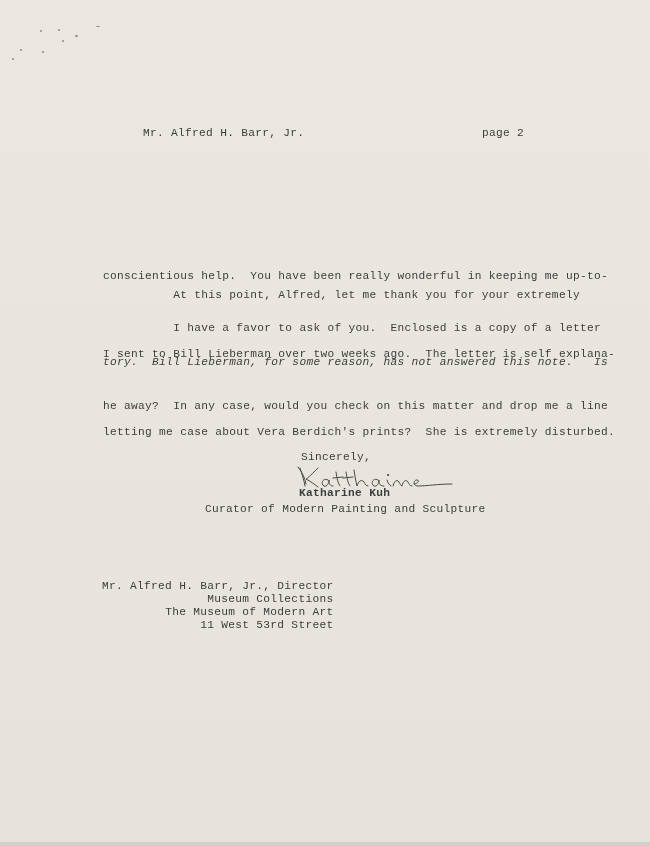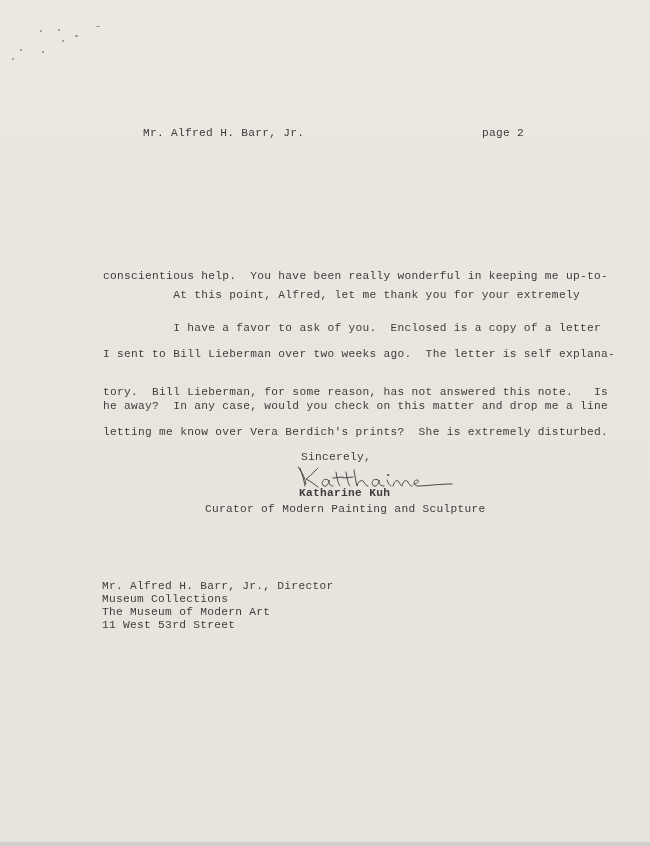--- a/index.html
+++ b/index.html
@@ -80,20 +80,21 @@
       position: absolute;
       left: 102px;
       top: 580px;
     }
     .address-line {
       font-size: 11.2px;
       line-height: 13px;
       white-space: pre;
       letter-spacing: 0.3px;
       color: #3f3d3b;
+      text-align: right;
     }
   </style>
 </head>
 <body>
 
 <div class="paper">
 
   <div class="specks">
     <span class="speck" style="left:32px;top:5px;"></span>
     <span class="speck" style="left:50px;top:4px;"></span>
@@ -105,23 +106,23 @@
     <span class="speck" style="left:4px;top:33px;"></span>
   </div>
 
   <div class="typed header-left">Mr. Alfred H. Barr, Jr.</div>
   <div class="typed header-right">page 2</div>
 
   <div class="body-line" style="top:244px;margin-top:45px;">          At this point, Alfred, let me thank you for your extremely</div>
   <div class="body-line" style="top:270px;">conscientious help.  You have been really wonderful in keeping me up-to-</div>
   <div class="body-line" style="top:322px;">          I have a favor to ask of you.  Enclosed is a copy of a letter</div>
   <div class="body-line" style="top:348px;">I sent to Bill Lieberman over two weeks ago.  The letter is self explana-</div>
-  <div class="body-line" style="top:386px;">tory.  Bill Lieberman, for some reason, has not answered this note.   Is</div>
+  <div class="body-line" style="top:356px;font-style:italic;">tory.  Bill Lieberman, for some reason, has not answered this note.   Is</div>
   <div class="body-line" style="top:400px;">he away?  In any case, would you check on this matter and drop me a line</div>
-  <div class="body-line" style="top:426px;">letting me know over Vera Berdich's prints?  She is extremely disturbed.</div>
+  <div class="body-line" style="top:426px;">letting me case about Vera Berdich's prints?  She is extremely disturbed.</div>
 
   <div class="typed closing">Sincerely,</div>
 
   <svg class="signature" viewBox="0 0 160 30">
     <g fill="none" stroke="#4a4846" stroke-width="1" stroke-linecap="round" stroke-linejoin="round">
 
       <path d="M4 6 C6 12, 8 18, 9 24"></path>
       <path d="M2 5 C6 10, 9 16, 10 22"></path>
       <path d="M22 6 C16 12, 12 16, 10 17 C14 19, 18 22, 22 25"></path>
 

